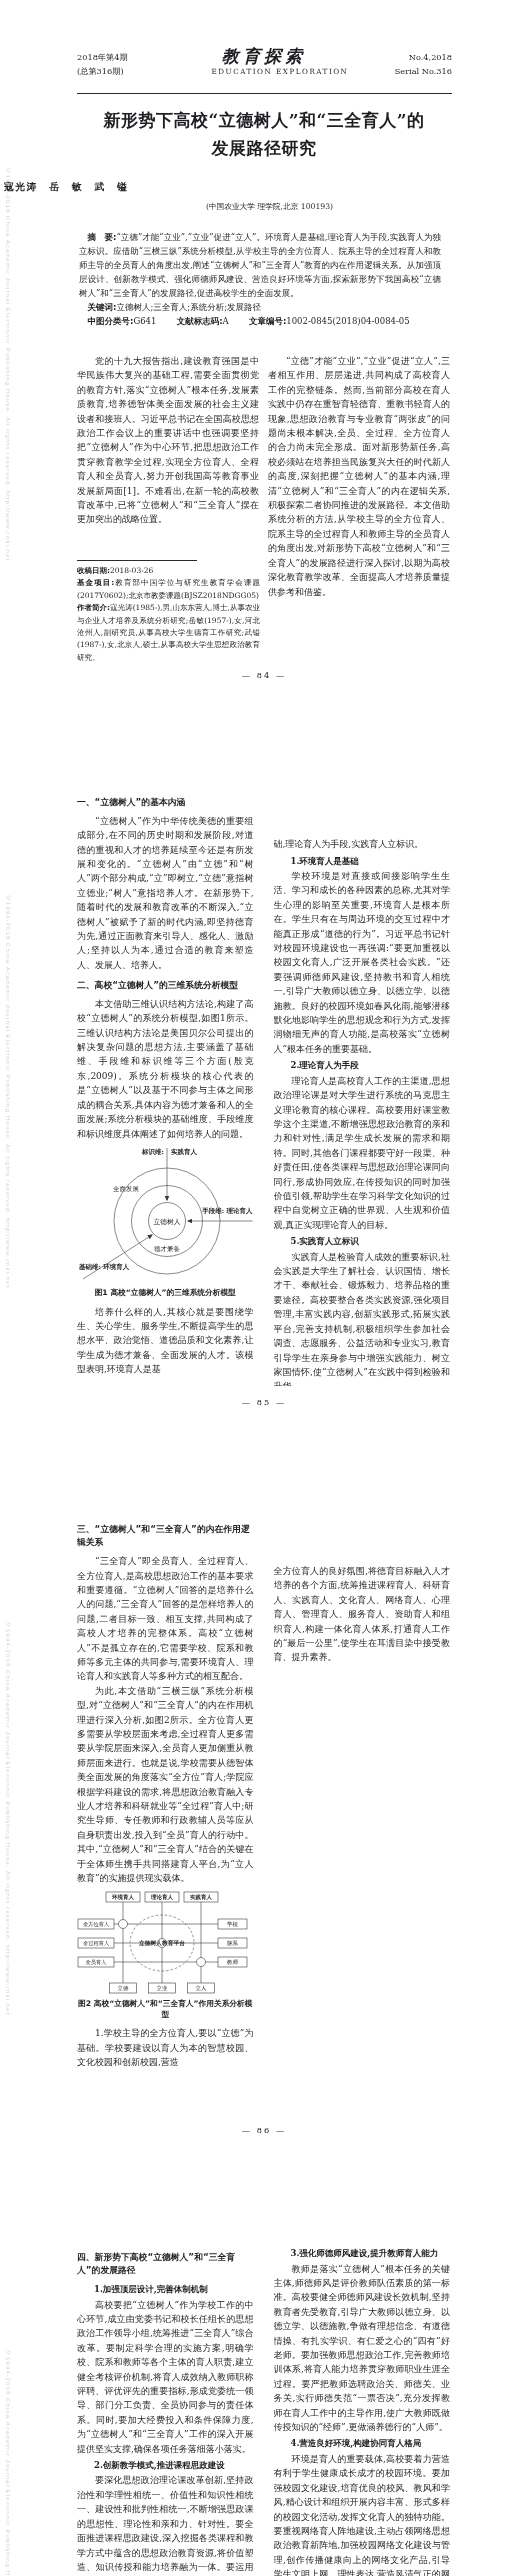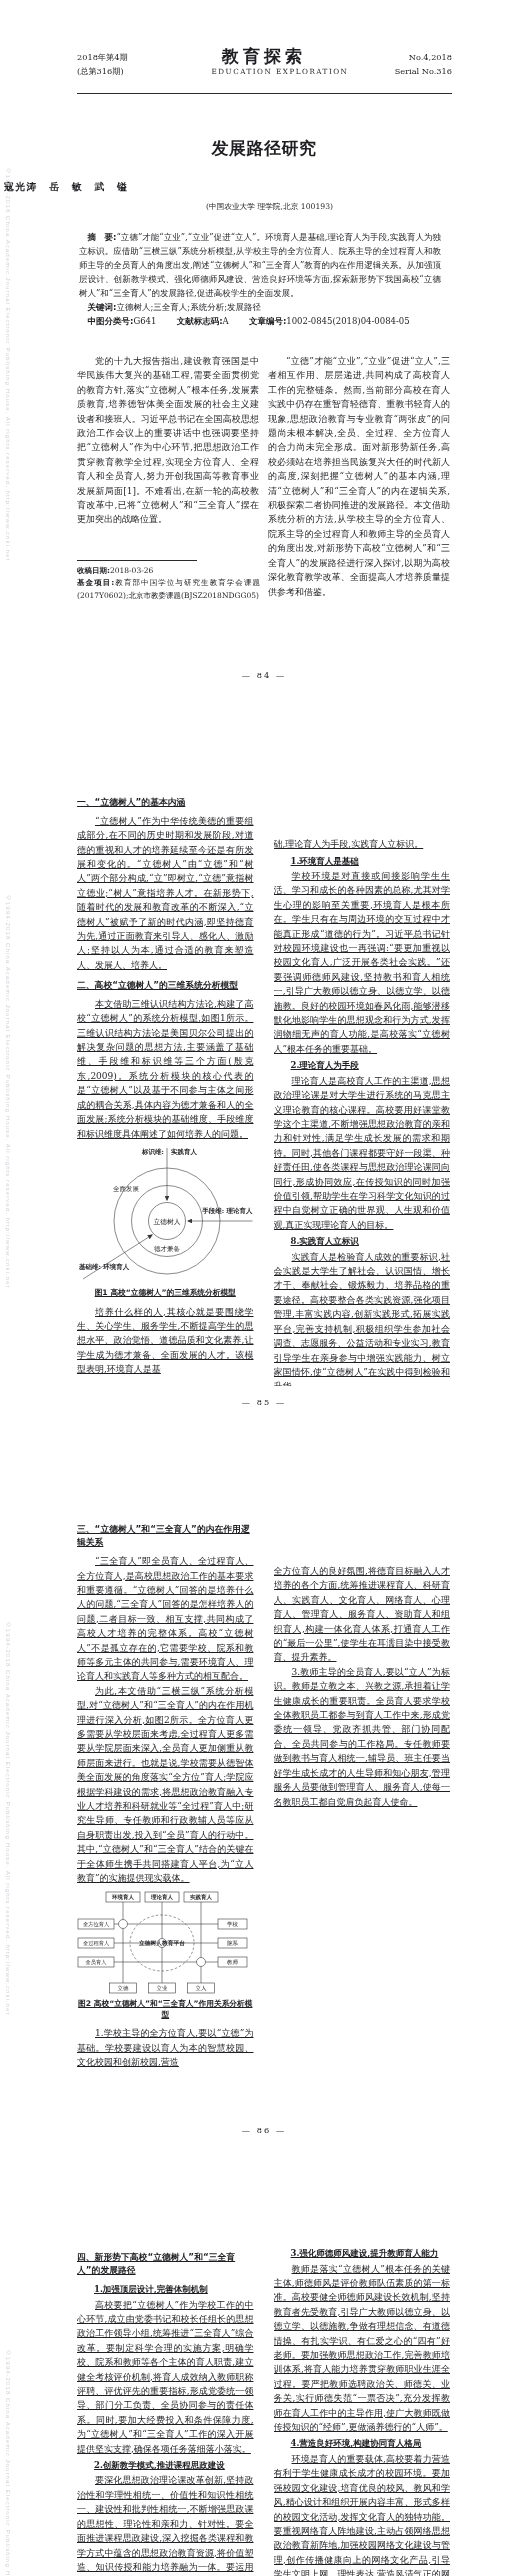--- a/index.html
+++ b/index.html
@@ -10,41 +10,41 @@
   
   .wm-v{position:absolute;left:5.2px;top:50%;transform:translateY(-50%);
         writing-mode:vertical-lr;text-orientation:mixed;transform-origin:center;
         color:#c6c9d4;font-family:"Liberation Sans",sans-serif;font-size:6.2px;
         letter-spacing:1px;white-space:nowrap;opacity:.85;}
 
   
   .hdr-left{position:absolute;top:50px;left:77px;font-size:8.2px;line-height:14px;}
   .hdr-right{position:absolute;top:50px;right:76px;text-align:right;font-size:8.2px;line-height:14px;}
   .hdr-center{position:absolute;top:47px;left:0;right:0;text-align:center;}
-  .logo{font-size:17px;font-weight:bold;letter-spacing:4.1px;line-height:18.5px;}
+  .logo{font-size:17px;font-weight:bold;font-style:italic;letter-spacing:4.1px;line-height:18.5px;}
   .logo-en{font-size:7.2px;letter-spacing:1.5px;margin-top:1px;padding-left:32px;}
   .hdr-rule{position:absolute;top:93px;left:77px;right:76px;border-top:0.8px solid #2a2a2e;}
 
   .title{position:absolute;top:106px;left:0;right:0;margin:0;text-align:center;
          font-size:17px;font-weight:600;line-height:28px;letter-spacing:0.5px;}
   .authors{position:absolute;top:181px;left:4px;right:0;
            font-family:"DejaVu Sans","Liberation Sans",sans-serif;
            font-weight:bold;font-size:9.8px;letter-spacing:1.5px;}
   .affil{position:absolute;top:202px;left:0;right:0;text-align:center;font-size:7.7px;color:#2a2a2e;padding-left:11px;}
 
   .abstract{position:absolute;top:230px;left:79px;width:362px;font-size:8.5px;line-height:14px;text-align:justify;}
   .abs-p{margin:0;text-indent:1em;}
   .lbl{font-family:"DejaVu Sans","Liberation Sans",sans-serif;font-weight:bold;font-style:normal;}
   .gap{display:inline-block;width:17.5px;}
 
   
   .p1col{position:absolute;width:182px;overflow:hidden;}
   .p1col-left{top:354px;left:77px;height:204px;}
   .p1col-right{top:354px;left:268px;width:182px;height:305px;}
-  .cols{position:absolute;top:62px;left:77px;width:373px;height:597px;display:flex;gap:20px;text-decoration:underline;}
+  .cols{position:absolute;top:62px;left:77px;width:373px;height:597px;display:flex;gap:20px;}
   .col{width:182px;height:100%;overflow:hidden;}
 
   .para{margin:0;font-size:9px;line-height:14.4px;text-align:justify;text-indent:2em;}
   .para.noindent{text-indent:0;margin-top:48px;}
   .h1{font-family:"DejaVu Sans","Liberation Sans",sans-serif;font-weight:bold;
       font-size:8.8px;line-height:13.4px;margin:6.7px 0 4.6px 0;}
   .h2{font-size:8.5px;line-height:14.4px;font-weight:600;text-indent:2em;margin:2.1px 0 1px 0;}
 
   .figwrap{margin:4.1px 0 1px 0;}
   .figwrap svg{display:block;width:100%;height:auto;}
@@ -76,21 +76,21 @@
     <div class="hdr-center">
       <div class="logo">教育探索</div>
       <div class="logo-en">EDUCATION  EXPLORATION</div>
     </div>
     <div class="hdr-right">
       <div>No.4,2018</div>
       <div>Serial No.316</div>
     </div>
     <div class="hdr-rule"></div>
 
-    <h1 class="title"><br><span>发展路径研究</span></h1>
+    <h1 class="title"><span>新形势下高校“立德树人”和“三全育人”的</span><br><span>发展路径研究</span></h1>
     <div class="authors">寇光涛　岳　敏　武　镒</div>
     <div class="affil">(中国农业大学 理学院,北京 100193)</div>
 
     <div class="abstract">
       <p class="abs-p"><b class="lbl">摘　要:</b><span>“立德”才能“立业”,“立业”促进“立人”。环境育人是基础,理论育人为手段,实践育人为独立标识。应借助“三横三纵”系统分析模型,从学校主导的全方位育人、院系主导的全过程育人和教师主导的全员育人的角度出发,阐述“立德树人”和“三全育人”教育的内在作用逻辑关系。从加强顶层设计、创新教学模式、强化师德师风建设、营造良好环境等方面,探索新形势下我国高校“立德树人”和“三全育人”的发展路径,促进高校学生的全面发展。</span></p>
       <p class="abs-p"><b class="lbl">关键词:</b><span>立德树人;三全育人;系统分析;发展路径</span></p>
       <p class="abs-p">
         <b class="lbl">中图分类号:</b><span>G641</span><span class="gap"></span>
         <b class="lbl">文献标志码:</b><span>A</span><span class="gap"></span>
         <b class="lbl">文章编号:</b><span>1002-0845(2018)04-0084-05</span>
@@ -101,20 +101,21 @@
         <p class="para">党的十九大报告指出,建设教育强国是中华民族伟大复兴的基础工程,需要全面贯彻党的教育方针,落实“立德树人”根本任务,发展素质教育,培养德智体美全面发展的社会主义建设者和接班人。习近平总书记在全国高校思想政治工作会议上的重要讲话中也强调要坚持把“立德树人”作为中心环节,把思想政治工作贯穿教育教学全过程,实现全方位育人、全程育人和全员育人,努力开创我国高等教育事业发展新局面[1]。不难看出,在新一轮的高校教育改革中,已将“立德树人”和“三全育人”摆在更加突出的战略位置。</p>
       </div>
     <div class="p1col p1col-right">
         <p class="para">“立德”才能“立业”,“立业”促进“立人”,三者相互作用、层层递进,共同构成了高校育人工作的完整链条。然而,当前部分高校在育人实践中仍存在重智育轻德育、重教书轻育人的现象,思想政治教育与专业教育“两张皮”的问题尚未根本解决,全员、全过程、全方位育人的合力尚未完全形成。面对新形势新任务,高校必须站在培养担当民族复兴大任的时代新人的高度,深刻把握“立德树人”的基本内涵,理清“立德树人”和“三全育人”的内在逻辑关系,积极探索二者协同推进的发展路径。本文借助系统分析的方法,从学校主导的全方位育人、院系主导的全过程育人和教师主导的全员育人的角度出发,对新形势下高校“立德树人”和“三全育人”的发展路径进行深入探讨,以期为高校深化教育教学改革、全面提高人才培养质量提供参考和借鉴。</p>
       </div>
 
     <div class="fn-rule"></div>
     <div class="footnote">
       <div><b class="lbl">收稿日期:</b><span>2018-03-26</span></div>
       <div><b class="lbl">基金项目:</b><span>教育部中国学位与研究生教育学会课题(2017Y0602);北京市教委课题(BJSZ2018NDGG05)</span></div>
+      <div><b class="lbl">作者简介:</b><span>寇光涛(1985-),男,山东东营人,博士,从事农业与企业人才培养及系统分析研究;岳敏(1957-),女,河北沧州人,副研究员,从事高校大学生德育工作研究;武镒(1987-),女,北京人,硕士,从事高校大学生思想政治教育研究。</span></div>
     </div>
     <div class="pagenum">— 84 —</div>
   </div>
 
   <div class="page" style="height:727px;">
     <div class="wm-v">©1994-2018 China Academic Journal Electronic Publishing House. All rights reserved.   http://www.cnki.net</div>
     <div class="cols">
         <div class="col">
           <div class="h1">一、“立德树人”的基本内涵</div>
           <p class="para">“立德树人”作为中华传统美德的重要组成部分,在不同的历史时期和发展阶段,对道德的重视和人才的培养延续至今还是有所发展和变化的。“立德树人”由“立德”和“树人”两个部分构成,“立”即树立,“立德”意指树立德业;“树人”意指培养人才。在新形势下,随着时代的发展和教育改革的不断深入,“立德树人”被赋予了新的时代内涵,即坚持德育为先,通过正面教育来引导人、感化人、激励人;坚持以人为本,通过合适的教育来塑造人、发展人、培养人。</p>
@@ -144,21 +145,21 @@
   </div>
 <div class="figcap">图1 高校“立德树人”的三维系统分析模型</div>
           <p class="para">培养什么样的人,其核心就是要围绕学生、关心学生、服务学生,不断提高学生的思想水平、政治觉悟、道德品质和文化素养,让学生成为德才兼备、全面发展的人才。该模型表明,环境育人是基</p>
         </div>
         <div class="col">
           <p class="para noindent">础,理论育人为手段,实践育人立标识。</p>
           <div class="h2">1.环境育人是基础</div>
           <p class="para">学校环境是对直接或间接影响学生生活、学习和成长的各种因素的总称,尤其对学生心理的影响至关重要,环境育人是根本所在。学生只有在与周边环境的交互过程中才能真正形成“道德的行为”。习近平总书记针对校园环境建设也一再强调:“要更加重视以校园文化育人,广泛开展各类社会实践。”还要强调师德师风建设,坚持教书和育人相统一,引导广大教师以德立身、以德立学、以德施教。良好的校园环境如春风化雨,能够潜移默化地影响学生的思想观念和行为方式,发挥润物细无声的育人功能,是高校落实“立德树人”根本任务的重要基础。</p>
           <div class="h2">2.理论育人为手段</div>
           <p class="para">理论育人是高校育人工作的主渠道,思想政治理论课是对大学生进行系统的马克思主义理论教育的核心课程。高校要用好课堂教学这个主渠道,不断增强思想政治教育的亲和力和针对性,满足学生成长发展的需求和期待。同时,其他各门课程都要守好一段渠、种好责任田,使各类课程与思想政治理论课同向同行,形成协同效应,在传授知识的同时加强价值引领,帮助学生在学习科学文化知识的过程中自觉树立正确的世界观、人生观和价值观,真正实现理论育人的目标。</p>
-          <div class="h2">8.实践育人立标识</div>
+          <div class="h2">5.实践育人立标识</div>
           <p class="para">实践育人是检验育人成效的重要标识,社会实践是大学生了解社会、认识国情、增长才干、奉献社会、锻炼毅力、培养品格的重要途径。高校要整合各类实践资源,强化项目管理,丰富实践内容,创新实践形式,拓展实践平台,完善支持机制,积极组织学生参加社会调查、志愿服务、公益活动和专业实习,教育引导学生在亲身参与中增强实践能力、树立家国情怀,使“立德树人”在实践中得到检验和升华。</p>
         </div>
       </div>
     <div class="pagenum">— 85 —</div>
   </div>
 
   <div class="page" style="height:728px;">
     <div class="wm-v">©1994-2018 China Academic Journal Electronic Publishing House. All rights reserved.   http://www.cnki.net</div>
     <div class="cols">
         <div class="col">
@@ -202,21 +203,20 @@
       <text class="fig-txt" x="170" y="200" font-size="11" text-anchor="middle">立业</text>
       <text class="fig-txt" x="248" y="200" font-size="11" text-anchor="middle">立人</text>
       <text class="fig-txt" x="170" y="110" font-size="11.5" text-anchor="middle" font-weight="bold">立德树人教育平台</text>
     </svg>
   </div>
 <div class="figcap">图2 高校“立德树人”和“三全育人”作用关系分析模型</div>
           <p class="para">1.学校主导的全方位育人,要以“立德”为基础。学校要建设以育人为本的智慧校园、文化校园和创新校园,营造</p>
         </div>
         <div class="col">
           <p class="para noindent">全方位育人的良好氛围,将德育目标融入人才培养的各个方面,统筹推进课程育人、科研育人、实践育人、文化育人、网络育人、心理育人、管理育人、服务育人、资助育人和组织育人,构建一体化育人体系,打通育人工作的“最后一公里”,使学生在耳濡目染中接受教育、提升素养。</p>
-          <p class="para">3.教师主导的全员育人,要以“立人”为标识。教师是立教之本、兴教之源,承担着让学生健康成长的重要职责。全员育人要求学校全体教职员工都参与到育人工作中来,形成党委统一领导、党政齐抓共管、部门协同配合、全员共同参与的工作格局。专任教师要做到教书与育人相统一,辅导员、班主任要当好学生成长成才的人生导师和知心朋友,管理服务人员要做到管理育人、服务育人,使每一名教职员工都自觉肩负起育人使命。</p>
         </div>
       </div>
     <div class="pagenum">— 86 —</div>
   </div>
 
   <div class="page" style="height:727px;">
     <div class="wm-v">©1994-2018 China Academic Journal Electronic Publishing House. All rights reserved.   http://www.cnki.net</div>
     <div class="cols">
         <div class="col">
           <div class="h1">四、新形势下高校“立德树人”和“三全育人”的发展路径</div>

